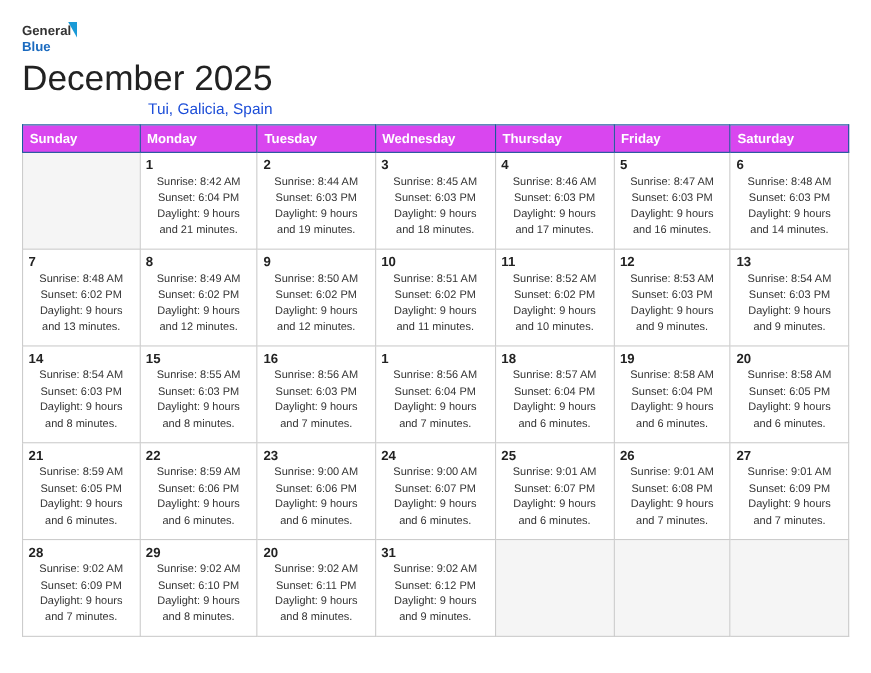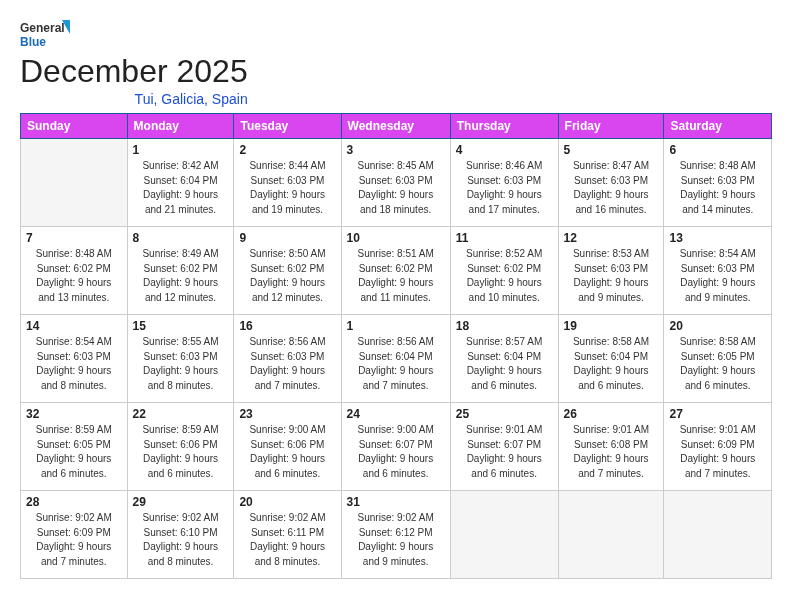--- a/index.html
+++ b/index.html
@@ -199,21 +199,21 @@
             <div class="day-number">19</div>
             <div class="day-info">Sunrise: 8:58 AM<br>Sunset: 6:04 PM<br>Daylight: 9 hours<br>and 6 minutes.</div>
           </td>
           <td>
             <div class="day-number">20</div>
             <div class="day-info">Sunrise: 8:58 AM<br>Sunset: 6:05 PM<br>Daylight: 9 hours<br>and 6 minutes.</div>
           </td>
         </tr>
         <tr>
           <td>
-            <div class="day-number">32</div>
+            <div class="day-number">21</div>
             <div class="day-info">Sunrise: 8:59 AM<br>Sunset: 6:05 PM<br>Daylight: 9 hours<br>and 6 minutes.</div>
           </td>
           <td>
             <div class="day-number">22</div>
             <div class="day-info">Sunrise: 8:59 AM<br>Sunset: 6:06 PM<br>Daylight: 9 hours<br>and 6 minutes.</div>
           </td>
           <td>
             <div class="day-number">23</div>
             <div class="day-info">Sunrise: 9:00 AM<br>Sunset: 6:06 PM<br>Daylight: 9 hours<br>and 6 minutes.</div>
           </td>

